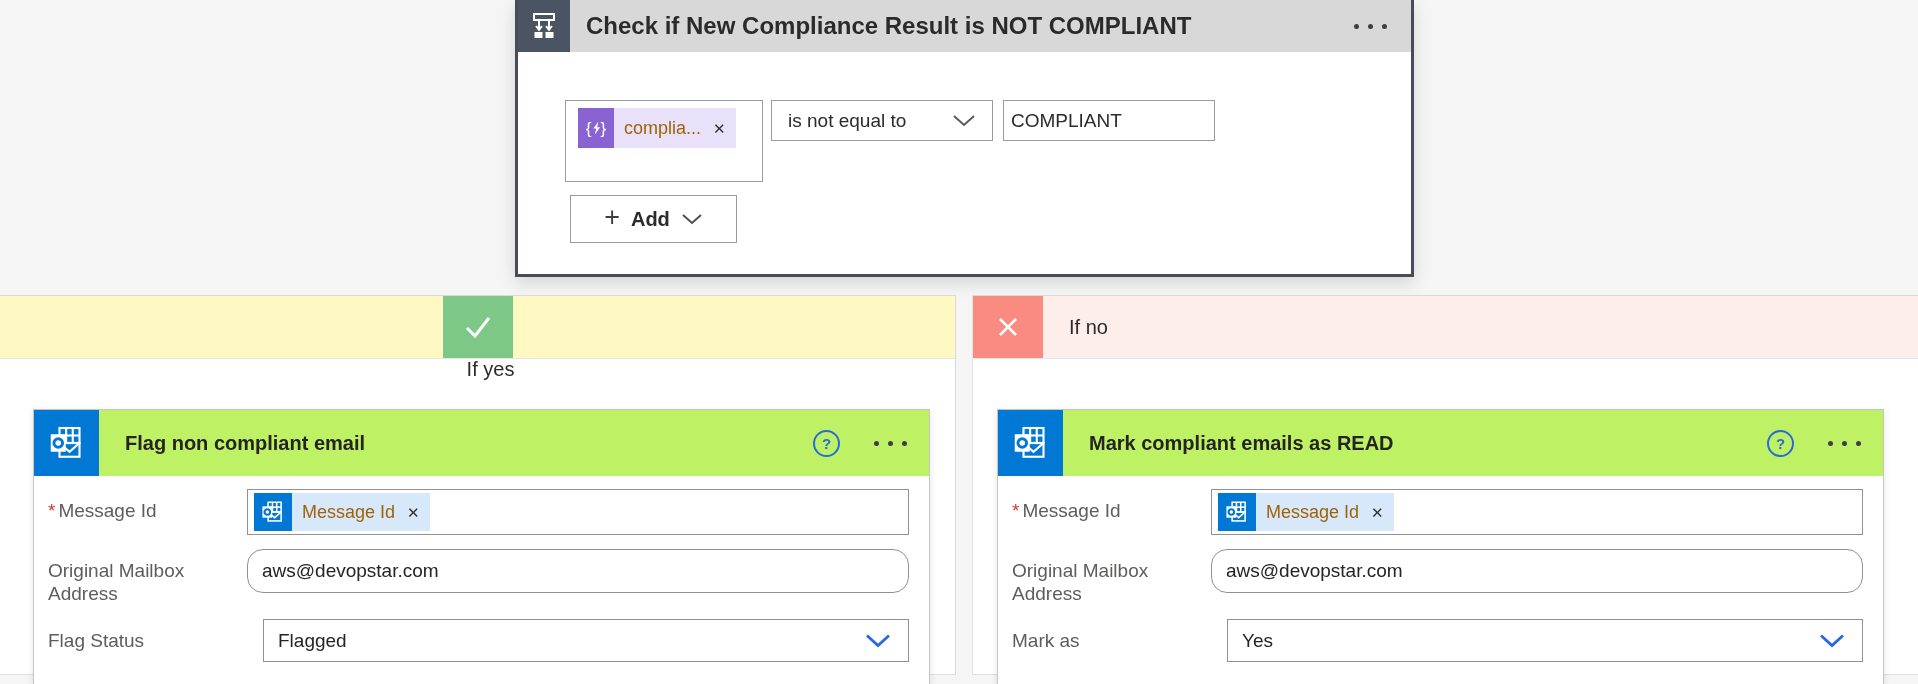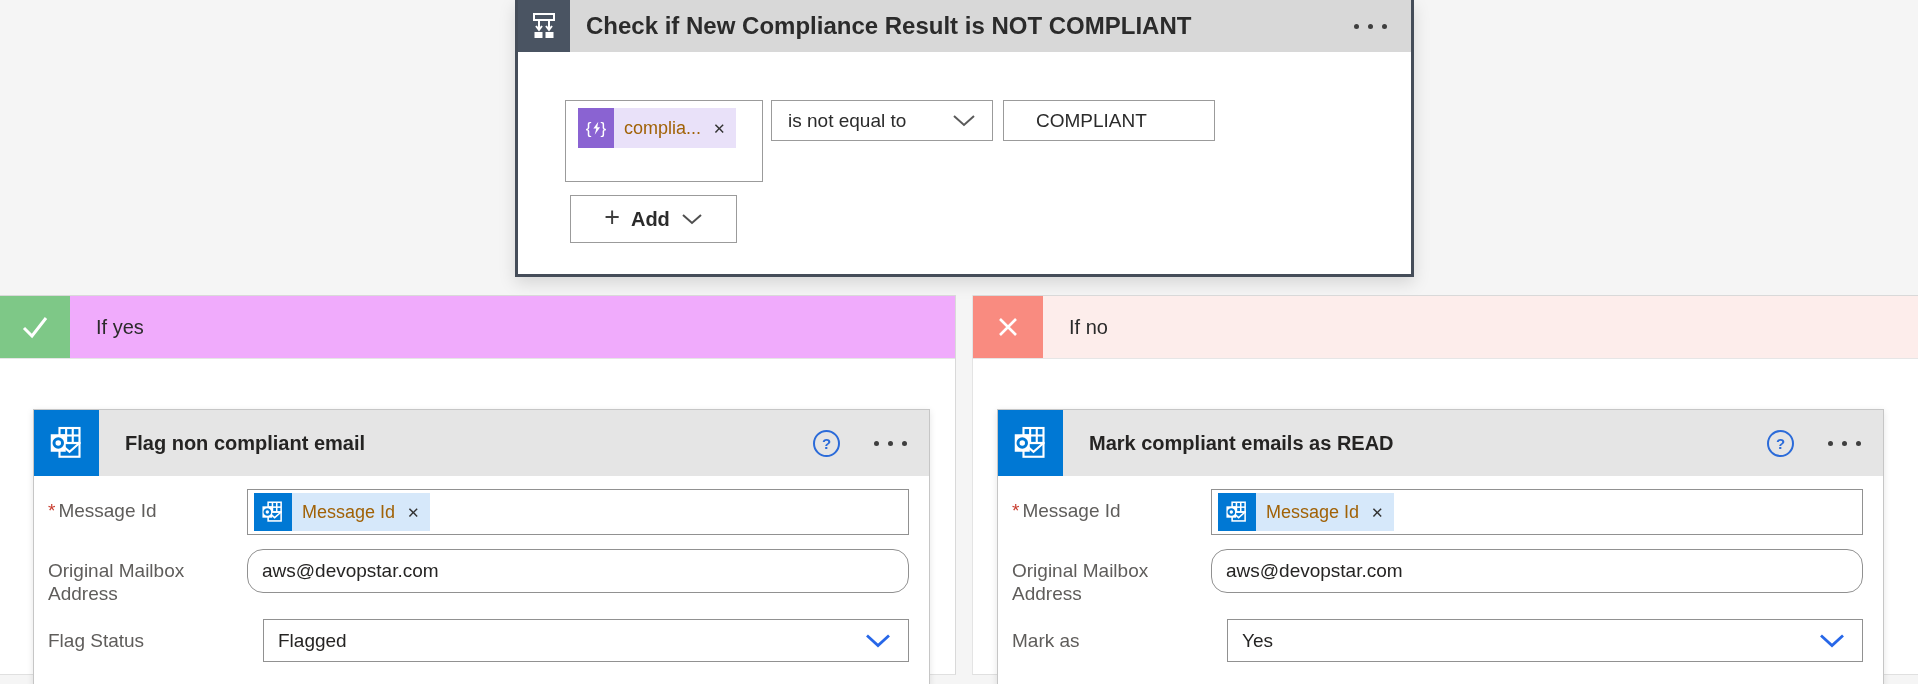--- a/index.html
+++ b/index.html
@@ -19,41 +19,41 @@
   .cond-row { display:flex; align-items:flex-start; }
   .operand-box { width:198px; height:82px; border:1px solid #9b9b9b; box-sizing:border-box; padding:7px 0 0 12px; background:#fff; }
   .token { display:inline-flex; align-items:center; }
   .token.purple { background:#e9e1f9; height:40px; }
   .expr-ico { width:36px; height:40px; background:#8a63d2; color:#fff; display:flex; align-items:center; justify-content:center; flex:none; font-size:17px; }
   .expr-ico .brace { line-height:1; }
   .token-label { padding:0 10px; font-size:18px; color:#a16207; white-space:nowrap; }
   .token-x { border:none; background:none; font-size:15px; color:#333; padding:0 10px 0 2px; cursor:pointer; line-height:1; }
   .op-box { margin-left:8px; width:222px; height:41px; border:1px solid #9b9b9b; box-sizing:border-box; display:flex; align-items:center; padding:0 16px; font-size:19px; color:#2b2b2b; background:#fff; cursor:pointer;text-align:right; }
   .op-box svg { margin-left:auto; }
-  .val-box { margin-left:10px; width:212px; height:41px; border:1px solid #9b9b9b; box-sizing:border-box; display:flex; align-items:center; padding:0 32px; font-size:19px; color:#2b2b2b; background:#fff; }
+  .val-box { margin-left:10px; width:212px; height:41px; border:1px solid #9b9b9b; box-sizing:border-box; display:flex; align-items:center; padding:0 7px; font-size:19px; color:#2b2b2b; background:#fff; }
   .add-btn { margin:13px 0 0 5px; width:167px; height:48px; background:#fff; border:1px solid #9b9b9b; display:flex; align-items:center; justify-content:center; gap:11px; font-size:20px; font-weight:600; color:#2b2b2b; cursor:pointer; }
   .plus-glyph { font-size:27px; font-weight:400; color:#3f3f3f; margin-top:-4px; }
 
   
   .branch { position:absolute; top:295px; height:380px; background:#fff; border-bottom:1px solid #e0e0e0; box-sizing:border-box; }
   .branch-yes { left:0; width:956px; border-right:1px solid #d9d9d9; }
   .branch-no  { left:972px; width:946px; border-left:1px solid #e4e4e4; }
   .band { height:62px; display:flex; align-items:center; border-top:1px solid #d9d9d9; border-bottom:1px solid #e6e6e6; cursor:pointer; }
-  .band-yes { background:#f0abfc; }
+  .band-yes { background:#fef9c3;flex-direction:column; }
   .band-no  { background:#fdedeb; }
   .band-ico { width:70px; height:62px; display:flex; align-items:center; justify-content:center; flex:none; }
   .band-ico.green { background:#7ec887; }
   .band-ico.red   { background:#f98b80; }
   .band-label { margin-left:26px; font-size:20px; color:#2b2b2b; }
 
   
   .action-card { position:absolute; top:114px; background:#fff; border:1px solid #c6c6c6; box-shadow:0 2px 7px rgba(0,0,0,0.10); box-sizing:border-box; }
   .branch-yes .action-card { left:33px; width:897px; }
   .branch-no  .action-card { left:24px; width:887px; }
-  .card-header { height:66px; background:#e5e5e5; display:flex; align-items:center; cursor:pointer; }
+  .card-header { height:66px; background:#bef264; display:flex; align-items:center; cursor:pointer; }
   .olk-box { width:65px; height:66px; background:#0078d4; display:flex; align-items:center; justify-content:center; flex:none; }
   .card-title { margin-left:26px; font-size:20px; font-weight:600; color:#252423; white-space:nowrap; }
   .card-actions { margin-left:auto; display:flex; align-items:center; gap:32px; margin-right:20px; }
   .help-btn { width:27px; height:27px; border-radius:50%; border:2px solid #2b6bd9; color:#2b6bd9; background:none; font-size:15px; font-weight:700; display:flex; align-items:center; justify-content:center; cursor:pointer; box-sizing:border-box; padding:0; }
   .card-body { padding:13px 20px 24px 14px; }
   .frow { display:flex; margin-bottom:14px; }
   .frow:last-child { margin-bottom:0;gap:16px; }
   .flabel { width:184px; flex:none; margin-right:15px; font-size:19px; color:#5f5d5b; padding-top:10px; line-height:1.22; }
   .req { color:#c83c2e; margin-right:3px; }
   .finput { flex:1; height:46px; border:1px solid #919191; box-sizing:border-box; background:#fff; display:flex; align-items:center; padding:0 14px; font-size:19px; color:#252423; cursor:text; }

